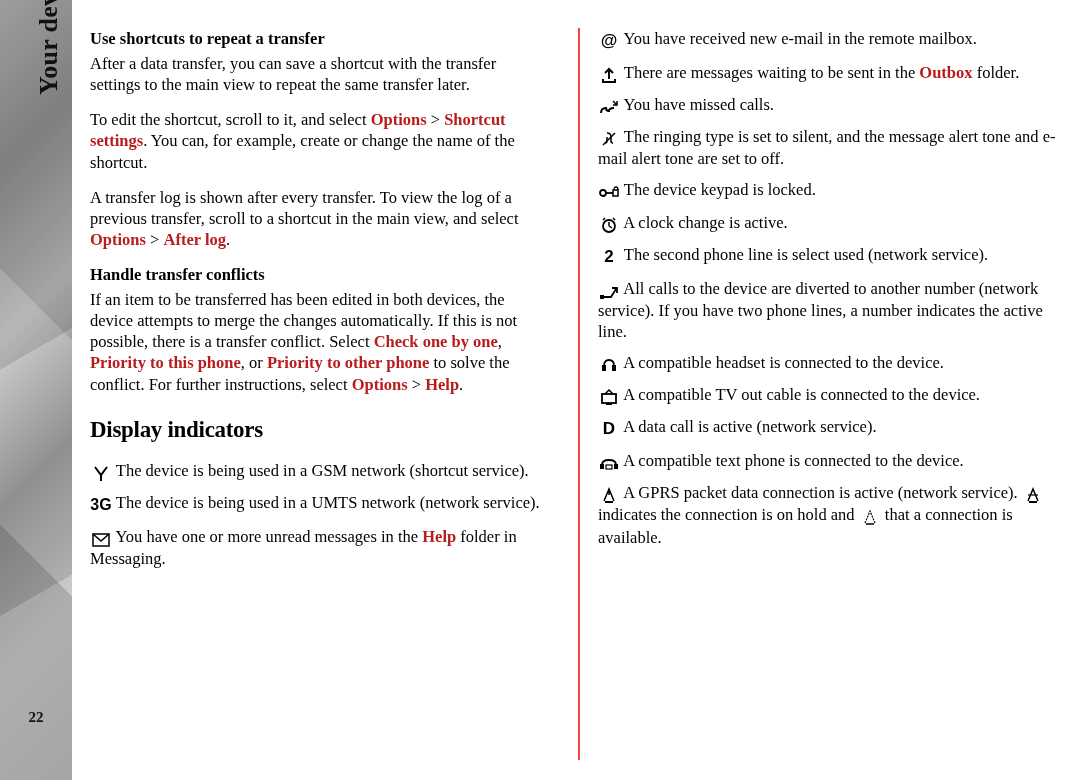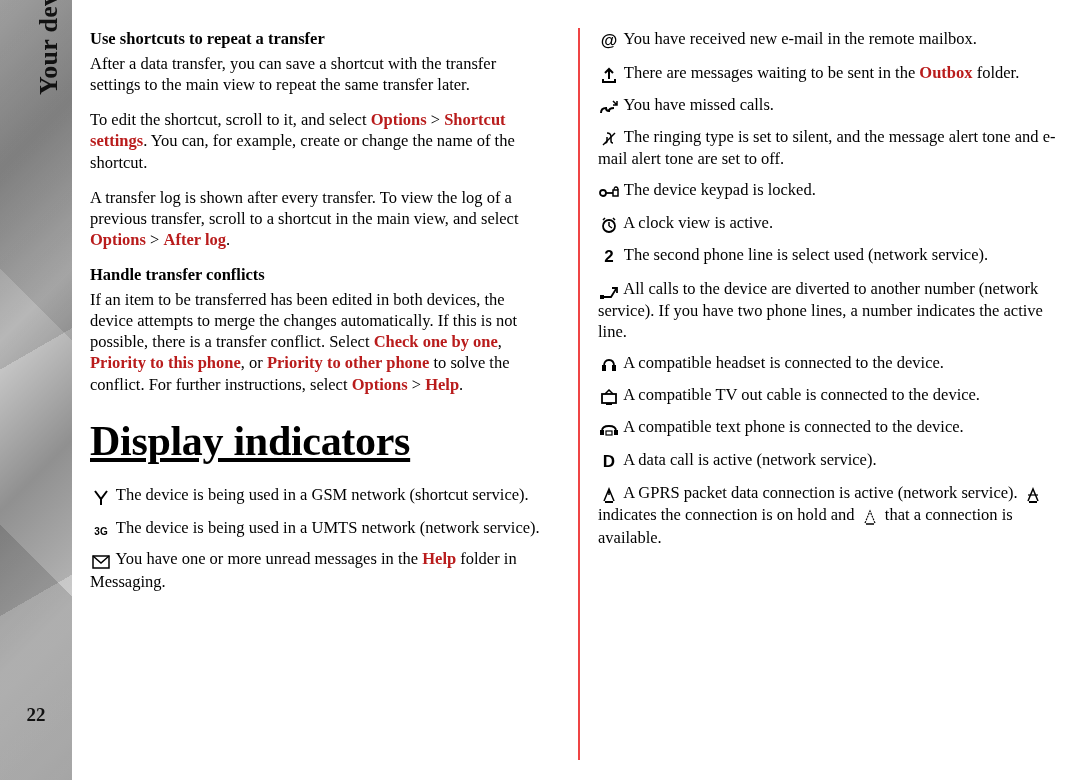--- a/index.html
+++ b/index.html
@@ -38,21 +38,21 @@
     color: #111;
     white-space: nowrap;
     letter-spacing: 0.3px;
   }
   .page-num {
     position: absolute;
     left: 0;
     bottom: 54px;
     width: 72px;
     text-align: center;
-    font-size: 19px;
+    font-size: 15px;
     font-weight: bold;
     color: #111;
   }
   .content {
     flex: 1;
     display: flex;
     padding: 28px 24px 20px 18px;
     gap: 12px;
     box-sizing: border-box;
   }
@@ -67,25 +67,24 @@
     padding-left: 18px;
     border-left: 2px solid #ef4444;
   }
   .subhead {
     font-weight: bold;
     margin: 0 0 4px 0;
   }
   p { margin: 0 7px 14px 0; }
   .grey-bold { font-weight: bold; color: #b91c1c; }
   h2 {
-    font-size: 42px;
+    font-size: 23px;
     font-weight: bold;
     margin: 20px 0 16px 0;
     letter-spacing: -0.3px;
-    text-decoration: underline;
   }
   .ind {
     margin: 0 0 10px 0;
     line-height: 1.28;
   }
   .ind .ico {
     display: inline-block;
     width: 22px;
     text-align: center;
     font-weight: bold;
@@ -121,21 +120,21 @@
     </p>
 
     <h2>Display indicators</h2>
 
     <p class="ind">
       <span class="ico"><svg width="16" height="16">
             <path d="M2 2 L8 10 L14 2 M8 10 L8 16" stroke="#000" stroke-width="2" fill="none"></path>
           </svg></span><span> The device is being used in a GSM network (shortcut service).</span>
     </p>
     <p class="ind">
-      <span class="ico" style="font-size:10px;">3G</span><span> The device is being used in a UMTS network (network service).</span>
+      <span class="ico" style="font-size:16px;">3G</span><span> The device is being used in a UMTS network (network service).</span>
     </p>
     <p class="ind" style="margin-bottom:0">
       <span class="ico"><svg width="18" height="14">
             <rect x="1" y="1" width="16" height="12" stroke="#000" stroke-width="1.5" fill="none"></rect>
             <path d="M1 1 L9 8 L17 1" stroke="#000" stroke-width="1.5" fill="none"></path>
           </svg></span><span> You have one or more unread messages in the </span><span class="grey-bold">Help</span><span> folder in Messaging.</span>
     </p>
   </div>
 
   <div class="col right">
@@ -166,21 +165,21 @@
             <line x1="7" y1="7" x2="14" y2="7" stroke="#000" stroke-width="1.8"></line>
             <rect x="14" y="4" width="5" height="6" stroke="#000" stroke-width="1.5" fill="none"></rect>
             <path d="M15 4 Q15 1 17 1 Q19 1 19 4" stroke="#000" stroke-width="1.3" fill="none"></path>
           </svg></span><span> The device keypad is locked.</span>
     </p>
     <p class="ind">
       <span class="ico"><svg width="16" height="16">
             <circle cx="8" cy="9" r="6" stroke="#000" stroke-width="1.8" fill="none"></circle>
             <path d="M8 9 L8 5 M8 9 L11 11" stroke="#000" stroke-width="1.5"></path>
             <path d="M2 3 L4 1 M14 3 L12 1" stroke="#000" stroke-width="1.5"></path>
-          </svg></span><span> A clock view is active.</span>
+          </svg></span><span> A clock change is active.</span>
     </p>
     <p class="ind">
       <span class="ico" style="font-size:17px;">2</span><span> The second phone line is select used (network service).</span>
     </p>
     <p class="ind">
       <span class="ico"><svg width="20" height="14">
             <path d="M1 12 L12 12 L17 4" stroke="#000" stroke-width="1.8" fill="none"></path>
             <path d="M13 3 L18 3 L18 8" stroke="#000" stroke-width="1.8" fill="none"></path>
             <rect x="1" y="10" width="4" height="4" fill="#000"></rect>
           </svg></span><span> All calls to the device are diverted to another number (network service). If you have two phone lines, a number indicates the active line.</span>
@@ -191,31 +190,31 @@
             <rect x="1" y="8" width="4" height="6" fill="#000"></rect>
             <rect x="11" y="8" width="4" height="6" fill="#000"></rect>
           </svg></span><span> A compatible headset is connected to the device.</span>
     </p>
     <p class="ind">
       <span class="ico"><svg width="18" height="16">
             <rect x="2" y="5" width="14" height="9" stroke="#000" stroke-width="1.8" fill="none"></rect>
             <path d="M5 5 L9 1 L13 5" stroke="#000" stroke-width="1.5" fill="none"></path>
             <line x1="6" y1="15" x2="12" y2="15" stroke="#000" stroke-width="2"></line>
           </svg></span><span> A compatible TV out cable is connected to the device.</span>
+    </p>
+    <p class="ind">
+      <span class="ico" style="font-size:17px;">D</span><span> A data call is active (network service).</span>
     </p>
     <p class="ind">
       <span class="ico"><svg width="20" height="14">
             <path d="M3 8 Q3 3 10 3 Q17 3 17 8" stroke="#000" stroke-width="1.8" fill="none"></path>
             <rect x="1" y="7" width="4" height="5" fill="#000"></rect>
             <rect x="15" y="7" width="4" height="5" fill="#000"></rect>
             <rect x="7" y="8" width="6" height="4" stroke="#000" stroke-width="1.2" fill="none"></rect>
           </svg></span><span> A compatible text phone is connected to the device.</span>
-    </p>
-    <p class="ind">
-      <span class="ico" style="font-size:17px;">D</span><span> A data call is active (network service).</span>
     </p>
     <p class="ind">
       <span class="ico"><svg width="14" height="16">
             <path d="M2 14 L7 2 L12 14 M7 2 L7 8" stroke="#000" stroke-width="1.5" fill="none"></path>
             <line x1="3" y1="15" x2="11" y2="15" stroke="#000" stroke-width="2"></line>
           </svg></span><span> A GPRS packet data connection is active (network service). </span><span class="ico"><svg width="14" height="16">
             <path d="M2 14 L7 2 L12 14" stroke="#000" stroke-width="1.5" fill="none"></path>
             <line x1="3" y1="15" x2="11" y2="15" stroke="#000" stroke-width="2"></line>
             <line x1="2" y1="8" x2="12" y2="8" stroke="#000" stroke-width="1.2"></line>
           </svg></span><span> indicates the connection is on hold and </span><span class="ico"><svg width="14" height="16">

